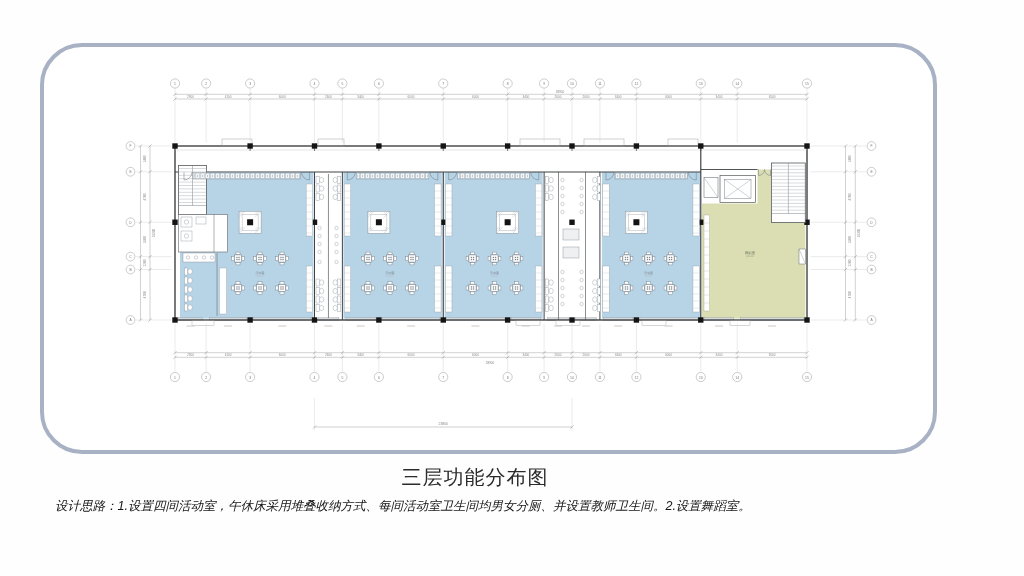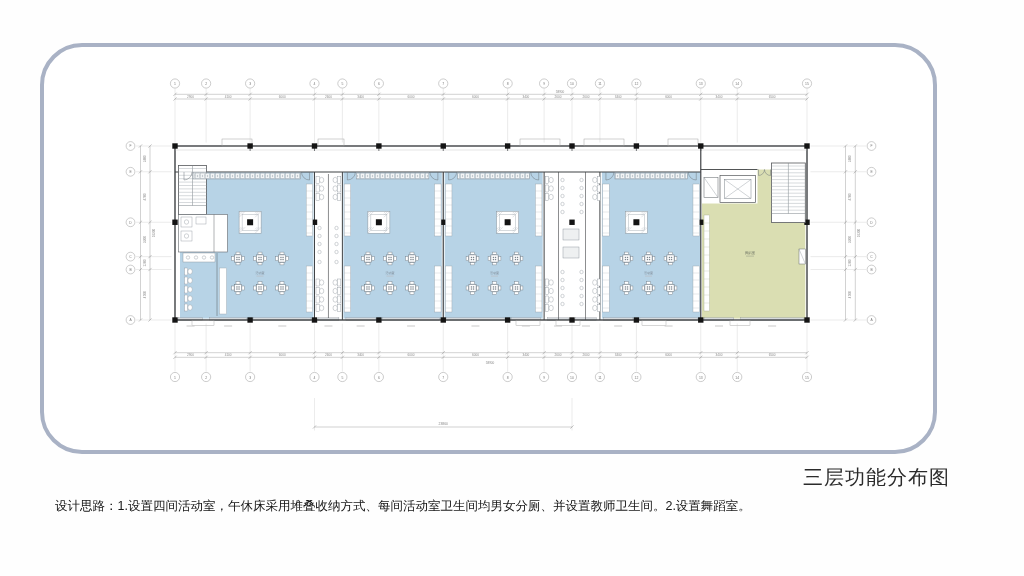--- a/index.html
+++ b/index.html
@@ -1,21 +1,21 @@
 <!DOCTYPE html>
 <html><head>
 <meta charset="utf-8">
 <style>
   html,body{margin:0;padding:0;}
   body{width:1024px;height:576px;background:#fefefe;font-family:"Liberation Sans",sans-serif;overflow:hidden;}
   .stage{position:relative;width:1024px;height:576px;}
   .board{position:absolute;left:40px;top:43px;width:897px;height:411px;border:4px solid #a9b2c5;border-radius:42px;background:#ffffff;box-sizing:border-box;}
   .plan-svg{position:absolute;left:0;top:0;width:1024px;height:462px;}
-  .title{position:absolute;left:0;top:464px;width:950px;text-align:right;font-size:20px;letter-spacing:1px;color:#2b2b2b;}
-  .caption{position:absolute;left:55px;top:498px;width:930px;font-size:12.5px;color:#151515;line-height:1.35;}
+  .title{position:absolute;left:0;top:464px;width:950px;text-align:center;font-size:20px;letter-spacing:1px;color:#2b2b2b;}
+  .caption{position:absolute;left:55px;top:498px;width:930px;font-size:12.5px;color:#151515;line-height:1.35;font-style:italic;}
   svg text{font-family:"Liberation Sans",sans-serif;}
 </style>
 </head>
 <body>
 
 <div class="stage">
   <div class="board"></div>
   <svg class="plan-svg" id="plan-svg" viewBox="0 0 1024 462">
       <defs>
         <pattern id="bedp" x="0" y="0" width="5" height="6.4" patternUnits="userSpaceOnUse">

